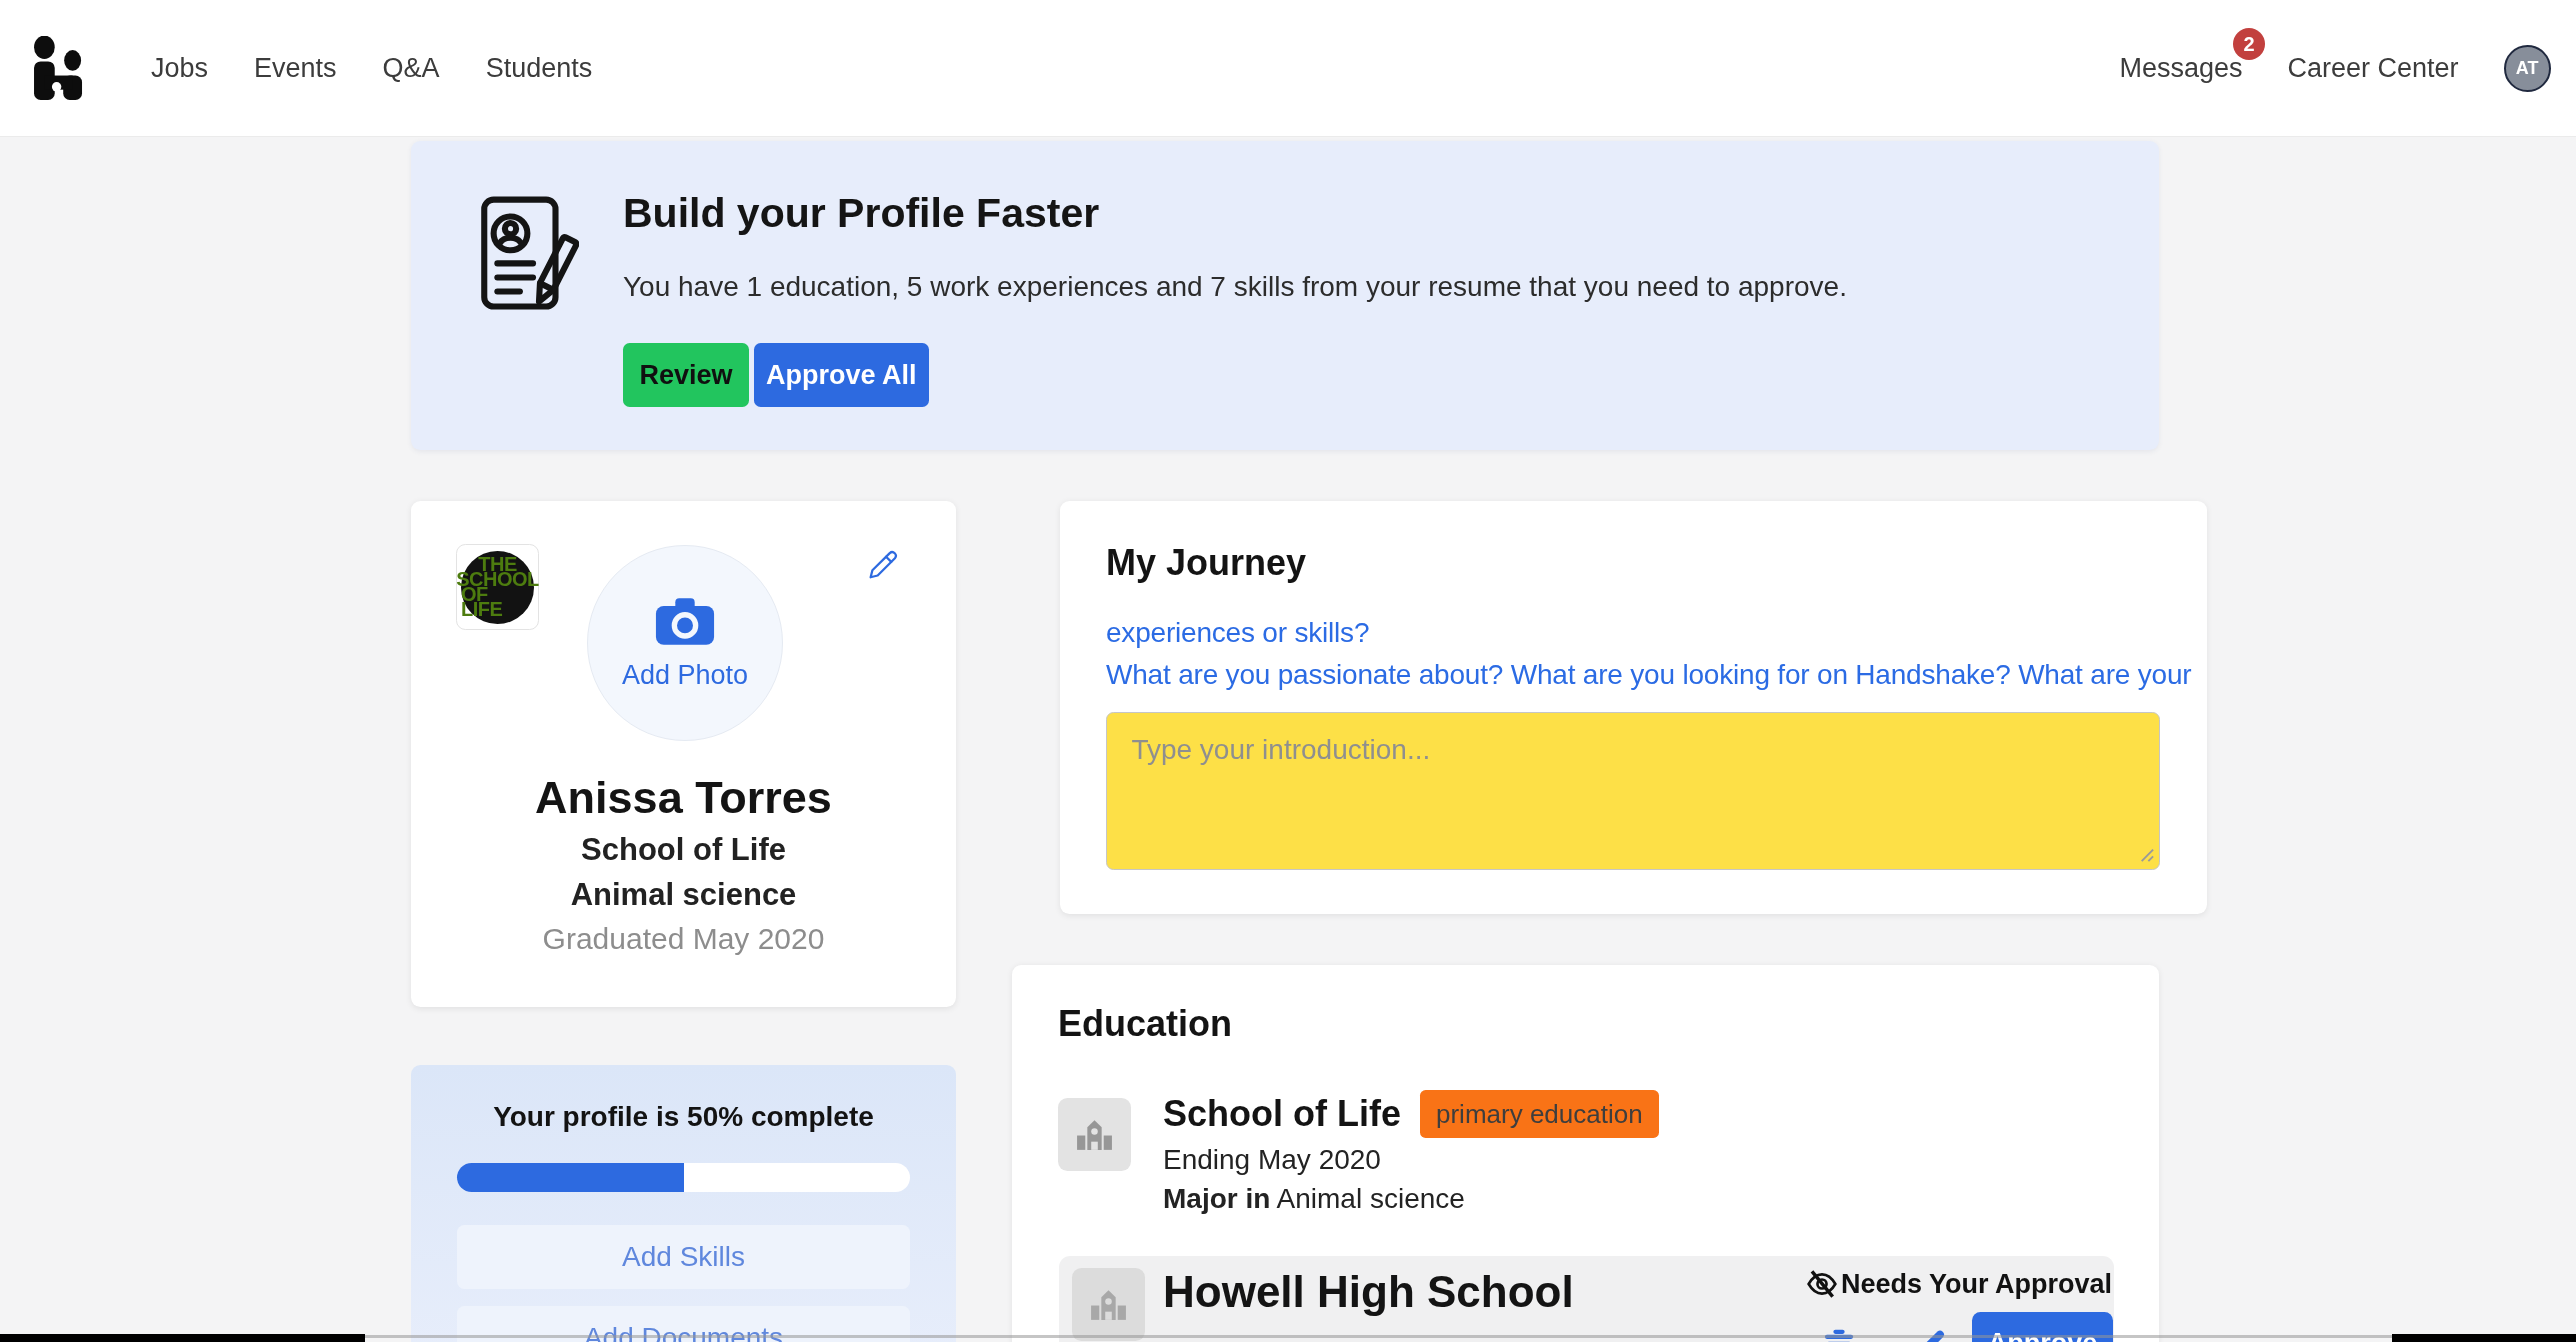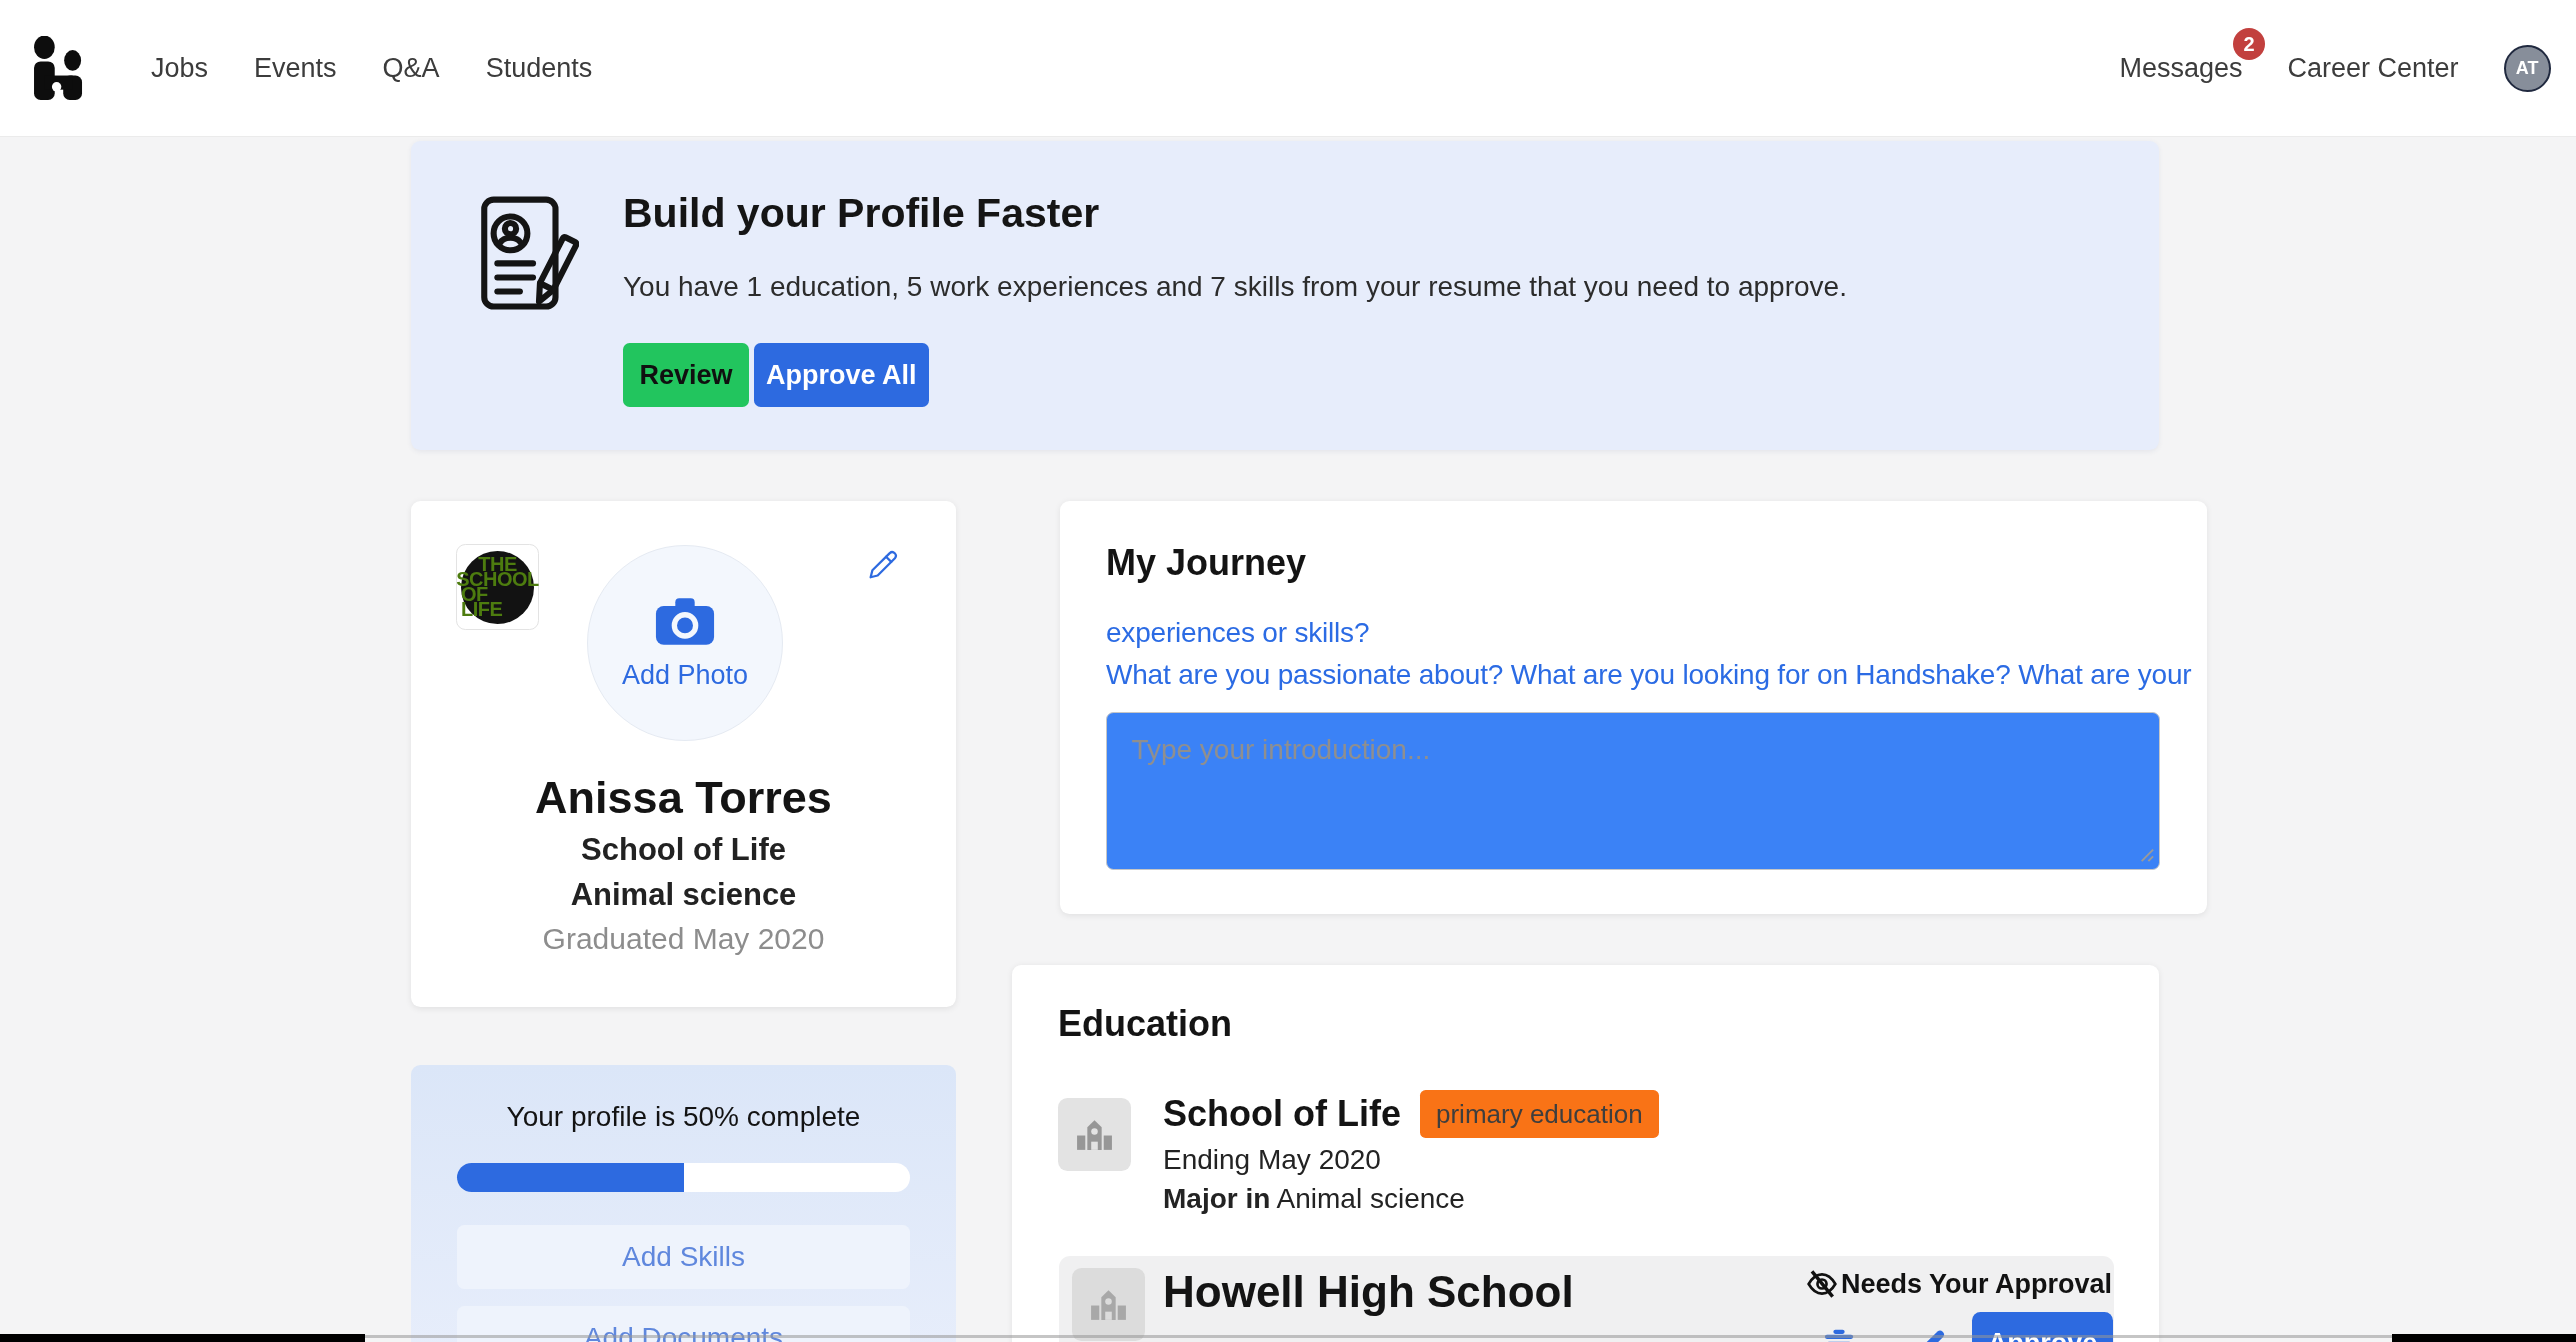--- a/index.html
+++ b/index.html
@@ -49,37 +49,37 @@
                align-items:center; justify-content:center; gap:13px; cursor:pointer; }
   .add-photo-label { color:#2d6ae0; font-size:27px; }
   .person-name { position:absolute; top:271px; width:100%; text-align:center; font-size:45px; font-weight:700; color:#141414; }
   .person-school { position:absolute; top:331px; width:100%; text-align:center; font-size:31px; font-weight:700; color:#222; }
   .person-major { position:absolute; top:376px; width:100%; text-align:center; font-size:31px; font-weight:700; color:#222; }
   .person-grad { position:absolute; top:421px; width:100%; text-align:center; font-size:30px; color:#8d8d8d; }
 
   
   .complete-card { position:absolute; left:411px; top:1065px; width:545px; height:320px;
                    background:linear-gradient(180deg,#dbe6f8 0%,#e8eefb 100%); border-radius:9.4px; }
-  .complete-title { position:absolute; top:36px; width:100%; text-align:center; font-size:28px; font-weight:400; color:#131313; }
+  .complete-title { position:absolute; top:36px; width:100%; text-align:center; font-size:28px; font-weight:700; color:#131313; }
   .progress-track { position:absolute; left:46px; top:98px; width:453px; height:29px; background:#ffffff; border-radius:15px; }
   .progress-fill { height:29px; background:#2d6ae0; border-radius:15px 0 0 15px; }
   .complete-btn { position:absolute; left:46px; width:453px; height:64px; background:#eef3fc; border-radius:7.5px;
                   display:flex; align-items:center; justify-content:center; font-size:28px; color:#5f87dd;
                   font-weight:500; cursor:pointer; }
 
   
   .journey-card { left:1012px; top:501px; width:1147px; height:413px;margin-left:48px; }
   .card-heading { position:absolute; left:46px; font-size:36px; font-weight:700; color:#141414; }
   .journey-prompt { position:absolute; left:46px; top:111px; color:#2b6be4; font-size:28px;
                     letter-spacing:-0.2px; line-height:42px; cursor:pointer; }
   .journey-prompt span { display:block; white-space:nowrap; }
   .intro-area { position:absolute; left:46px; top:211px; width:1054px; height:158px; }
   .intro-area textarea { width:1054px; height:158px; border:1.9px solid #c6c6c6; border-radius:7.5px;
                          padding:20.7px 24.4px; font-size:28px; font-family:"Liberation Sans", sans-serif;
-                         color:#333; resize:none; background:#3b82f6; }
+                         color:#333; resize:none; background:#fde047; }
   .intro-area textarea::placeholder { color:#8f8f8f; }
   .resize-grip { position:absolute; right:4.7px; bottom:7.5px; }
 
   
   .education-card { left:1012px; top:965px; width:1147px; height:526px; }
   .edu-icon { position:absolute; width:73px; height:73px; border-radius:9.4px; display:flex;
               align-items:center; justify-content:center; }
   .edu-icon-1 { left:46px; top:133px; background:#e3e3e3; }
   .edu-title-row-1 { position:absolute; left:151px; top:125px; display:flex; align-items:center; gap:19px; }
   .edu-title { font-size:36px; font-weight:700; color:#141414; }

